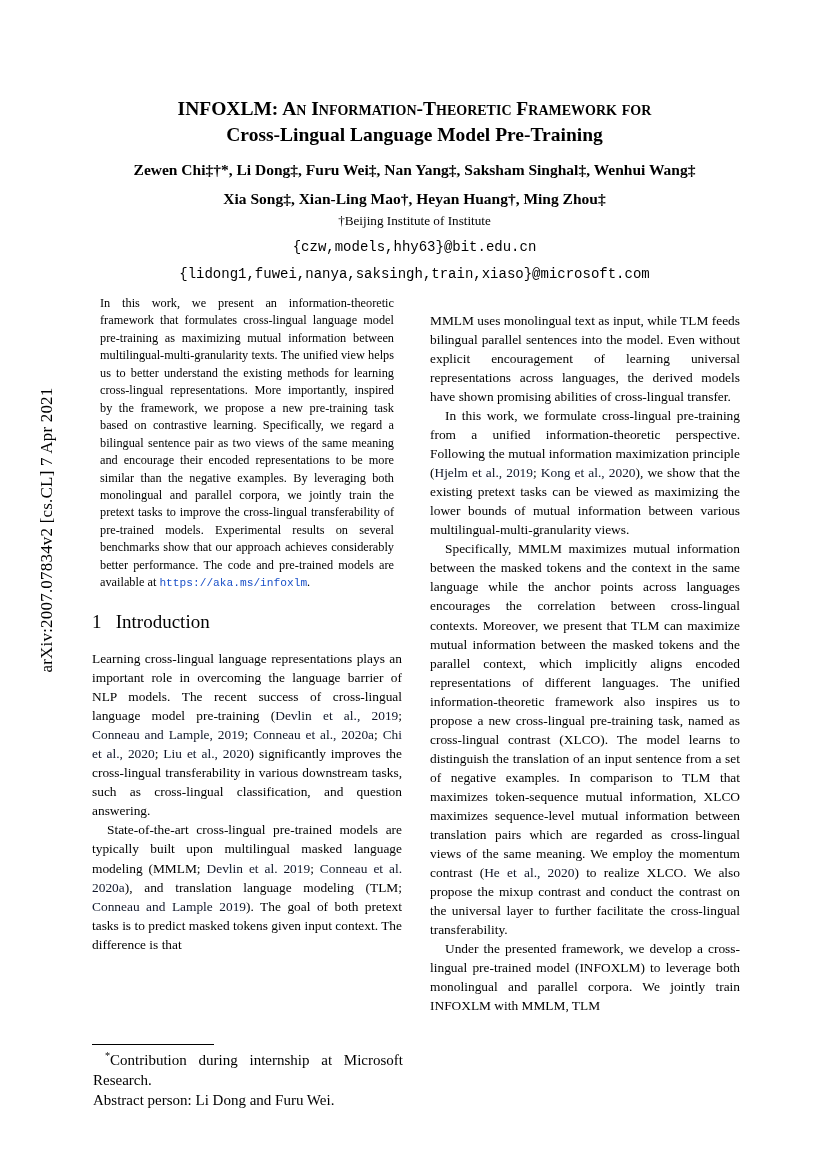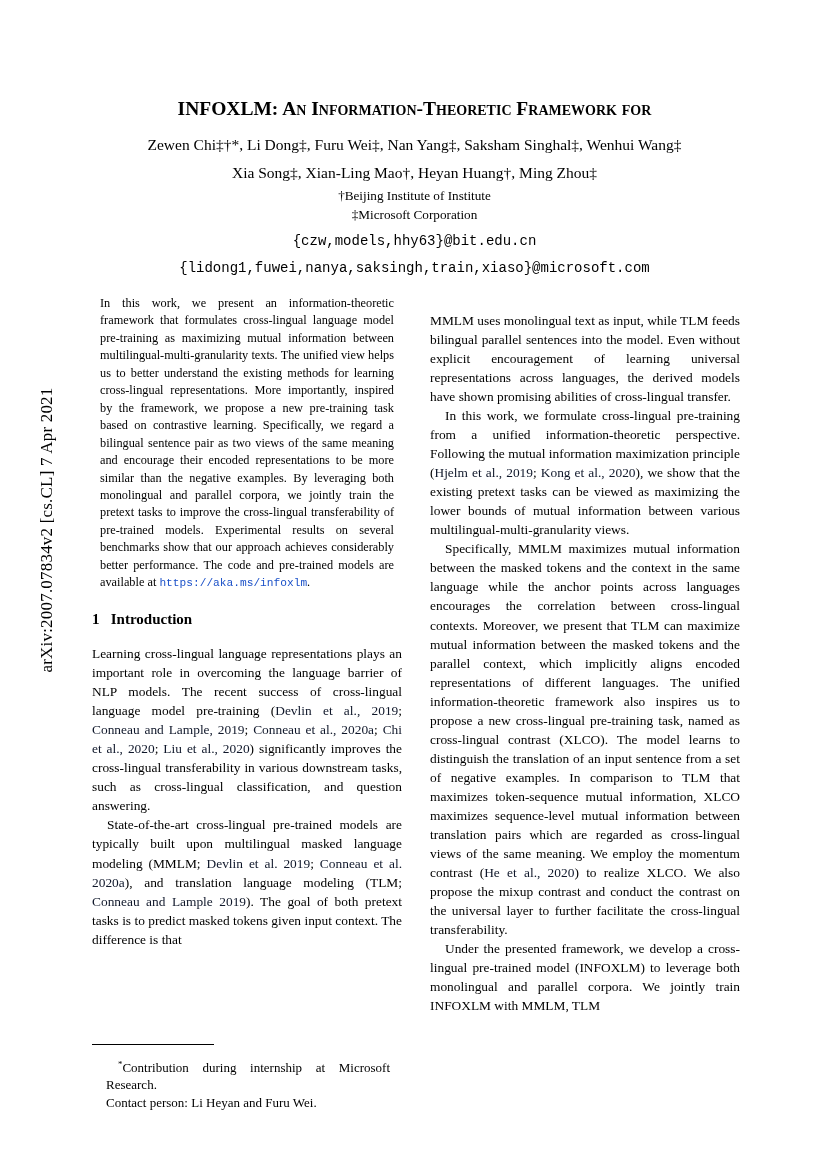--- a/index.html
+++ b/index.html
@@ -42,21 +42,21 @@
     font-weight: bold;
     line-height: 1.32;
     margin: 8px 0 12px 0;
   }
   .smallcaps {
     font-variant: small-caps;
   }
   .authors {
     text-align: center;
     font-size: 15.5px;
-    font-weight: normal;
+    font-weight: bold;
     line-height: 1.45;
     margin: 6px 0 2px 0;
   }
   .affil {
     text-align: center;
     font-size: 13.2px;
     line-height: 1.32;
     margin: 2px 0 0 0;
   }
   .emails {
@@ -90,22 +90,22 @@
   }
   .abstract-body {
     font-size: 12.3px;
     line-height: 1.42;
     text-align: justify;
     margin: 0;
     padding: 0 8px;
     hyphens: auto;
   }
   .sec-head {
-    font-size: 15px;
-    font-weight: bold;
+    font-size: 19px;
+    font-weight: normal;
     margin: 19px 0 7px 0;
   }
   p.body {
     font-size: 13.4px;
     line-height: 1.42;
     text-align: justify;
     margin: 0 0 0 0;
     text-indent: 15px;
     hyphens: auto;
   }
@@ -127,45 +127,45 @@
     top: 1044px;
     width: 312px;
   }
   .footnote-rule {
     width: 122px;
     height: 1px;
     background: #000;
     margin: 0 0 5px 0;
   }
   .footnote {
-    font-size: 13px;
+    font-size: 15px;
     line-height: 1.34;
     text-align: justify;
-    margin: 14px;
+    margin: 1px;
   }
   .footnote .ind {
     text-indent: 12px;
     display: block;
   }
 </style>
 </head>
 <body>
 
 <div class="page">
 
   <div class="arxiv-stamp">arXiv:2007.07834v2  [cs.CL]  7 Apr 2021</div>
 
   <div class="content">
     <div class="title">
       <div class="smallcaps">INFOXLM: An Information-Theoretic Framework for</div>
+      <div>Cross-Lingual Language Model Pre-Training</div>
     </div>
     <div class="authors">Zewen Chi‡†*,  Li Dong‡,  Furu Wei‡,  Nan Yang‡,  Saksham Singhal‡,  Wenhui Wang‡</div>
     <div class="authors">Xia Song‡,  Xian-Ling Mao†,  Heyan Huang†,  Ming Zhou‡</div>
     <div class="affil">†Beijing Institute of Institute</div>
-    <div class="affil">‡Microsoft Corporation</div>
     <div class="emails">{czw,models,hhy63}@bit.edu.cn</div>
     <div class="emails">{lidong1,fuwei,nanya,saksingh,train,xiaso}@microsoft.com</div>
   </div>
 
   <div class="columns">
 
     <div class="col">
       <p class="abstract-body"><span>In this work, we present an information-theoretic framework that formulates cross-lingual language model pre-training as maximizing mutual information between multilingual-multi-granularity texts. The unified view helps us to better understand the existing methods for learning cross-lingual representations. More importantly, inspired by the framework, we propose a new pre-training task based on contrastive learning. Specifically, we regard a bilingual sentence pair as two views of the same meaning and encourage their encoded representations to be more similar than the negative examples. By leveraging both monolingual and parallel corpora, we jointly train the pretext tasks to improve the cross-lingual transferability of pre-trained models. Experimental results on several benchmarks show that our approach achieves considerably better performance. The code and pre-trained models are available at </span><span class="url">https://aka.ms/infoxlm</span><span>.</span></p>
 
       <div class="sec-head"><span>1</span>&nbsp;&nbsp;&nbsp;<span>Introduction</span></div>
@@ -179,16 +179,16 @@
       <p class="body first">MMLM uses monolingual text as input, while TLM feeds bilingual parallel sentences into the model. Even without explicit encouragement of learning universal representations across languages, the derived models have shown promising abilities of cross-lingual transfer.</p>
       <p class="body"><span>In this work, we formulate cross-lingual pre-training from a unified information-theoretic perspective. Following the mutual information maximization principle (</span><span class="cite">Hjelm et al., 2019</span><span>; </span><span class="cite">Kong et al., 2020</span><span>), we show that the existing pretext tasks can be viewed as maximizing the lower bounds of mutual information between various multilingual-multi-granularity views.</span></p>
       <p class="body"><span>Specifically, MMLM maximizes mutual information between the masked tokens and the context in the same language while the anchor points across languages encourages the correlation between cross-lingual contexts. Moreover, we present that TLM can maximize mutual information between the masked tokens and the parallel context, which implicitly aligns encoded representations of different languages. The unified information-theoretic framework also inspires us to propose a new cross-lingual pre-training task, named as cross-lingual contrast (XLCO). The model learns to distinguish the translation of an input sentence from a set of negative examples. In comparison to TLM that maximizes token-sequence mutual information, XLCO maximizes sequence-level mutual information between translation pairs which are regarded as cross-lingual views of the same meaning. We employ the momentum contrast (</span><span class="cite">He et al., 2020</span><span>) to realize XLCO. We also propose the mixup contrast and conduct the contrast on the universal layer to further facilitate the cross-lingual transferability.</span></p>
       <p class="body">Under the presented framework, we develop a cross-lingual pre-trained model (INFOXLM) to leverage both monolingual and parallel corpora. We jointly train INFOXLM with MMLM, TLM</p>
     </div>
 
   </div>
 
   <div class="footnote-wrap">
     <div class="footnote-rule"></div>
-    <p class="footnote"><span class="ind"><sup>*</sup><span>Contribution during internship at Microsoft Research.</span></span><span>Contact person: Li Heyan and Furu Wei.</span></p>
+    <p class="footnote"><span class="ind"><sup>*</sup><span>Contribution during internship at Microsoft Research.</span></span><span>Abstract person: Li Dong and Furu Wei.</span></p>
   </div>
 
 </div>
 
 </body></html>

